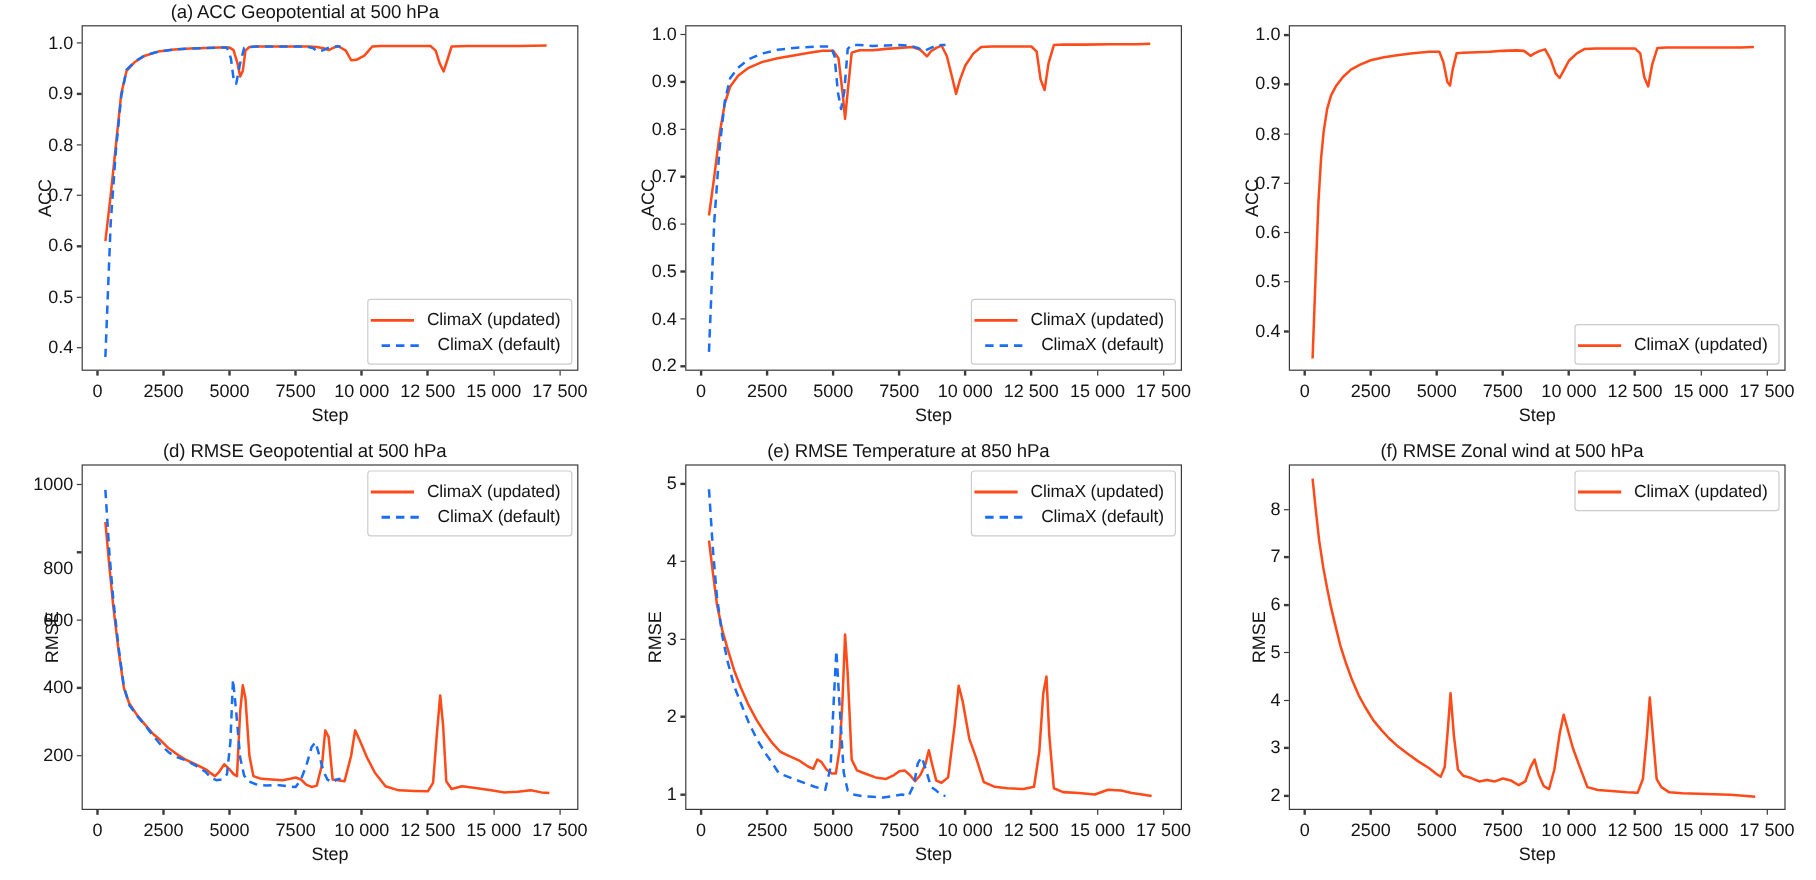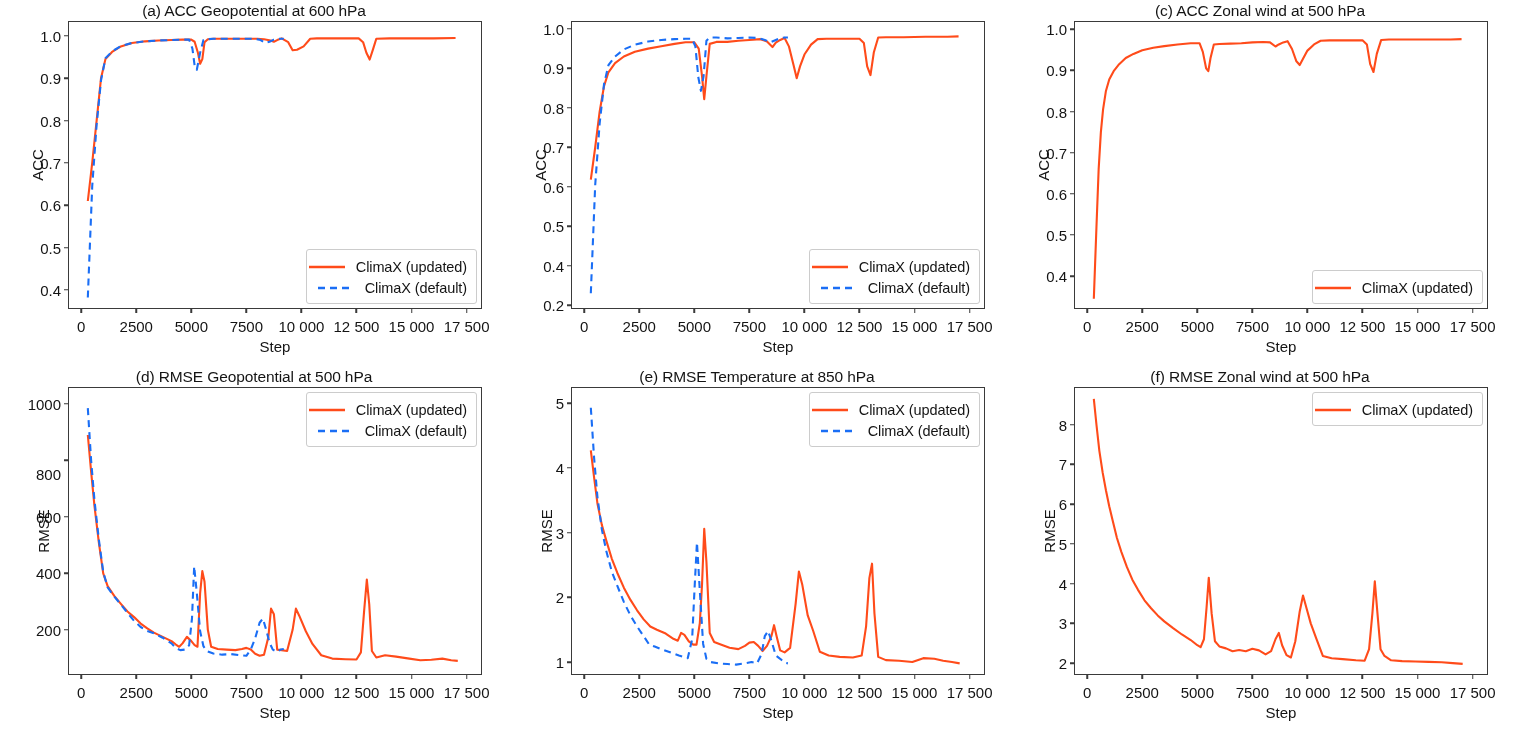--- a/index.html
+++ b/index.html
@@ -142,21 +142,21 @@
     color: #141414;
     white-space: nowrap;
     letter-spacing: -0.1px;
   }
 </style>
 </head>
 <body>
 
 <div id="figure">
     <div class="panel" style="left: 2px; top: 2px;">
-      <div class="panel-title">(a) ACC Geopotential at 600 hPa</div>
+      <div class="panel-title">(a) ACC Geopotential at 500 hPa</div>
       <div class="plot-wrap">
         <div class="plot-frame"></div>
         <svg class="plot-svg" viewBox="0 0 414 288">
           <path d="M19.82 180.00 L24.22 141.88 L28.63 99.53 L33.03 57.18 L37.44 38.12 L44.04 30.92 L52.85 25.41 L63.86 22.02 L77.07 20.33 L90.29 19.48 L103.50 19.06 L114.51 18.64 L123.32 18.64 L126.62 20.75 L129.93 31.76 L132.13 42.78 L134.33 38.12 L136.53 21.18 L139.84 18.21 L145.34 17.79 L156.35 17.79 L167.36 17.79 L178.37 17.79 L189.38 17.79 L195.99 18.21 L202.60 19.48 L205.90 20.75 L209.20 19.06 L213.61 17.36 L220.21 21.18 L224.62 29.22 L229.02 28.80 L235.63 25.41 L242.23 17.79 L248.84 17.36 L259.85 17.36 L277.47 17.36 L290.68 17.36 L295.09 21.18 L298.39 31.76 L301.69 38.54 L304.99 28.38 L308.30 17.79 L321.51 17.36 L343.53 17.36 L365.55 17.36 L387.57 16.94" fill="none" stroke="#FF4B1A" stroke-width="2.1" stroke-linejoin="round" stroke-linecap="butt"></path>
           <path d="M19.82 276.56 L24.22 165.18 L28.63 103.76 L33.03 59.29 L37.44 37.27 L44.04 30.49 L52.85 24.99 L63.86 22.02 L77.07 20.33 L90.29 19.48 L103.50 19.06 L114.51 18.64 L121.12 18.64 L124.42 27.53 L126.62 44.47 L128.82 48.71 L132.13 31.76 L135.43 19.06 L138.73 18.21 L145.34 17.79 L156.35 17.79 L167.36 17.79 L178.37 17.79 L187.18 17.79 L192.69 19.06 L197.09 22.02 L201.49 20.75 L205.90 18.64 L209.20 17.79 L212.51 17.79 L215.81 17.79" fill="none" stroke="#1A6EF5" stroke-width="2.1" stroke-linejoin="round" stroke-linecap="butt" stroke-dasharray="7,5"></path>
         </svg>
         <div class="ytick-label" style="top: 268.941px;">0.4</div>
         <div class="ytick-mark" style="top: 268.941px;"></div>
         <div class="ytick-label" style="top: 226.588px;">0.5</div>
         <div class="ytick-mark" style="top: 226.588px;"></div>
@@ -263,21 +263,20 @@
               <svg width="38" height="12" viewBox="0 0 38 12">
                 <line x1="1" y1="6" x2="37" y2="6" stroke="#1A6EF5" stroke-width="2.4" stroke-dasharray="7,5"></line>
               </svg>
             </span>
             <span class="legend-text">ClimaX (default)</span>
           </div>
         </div>
       </div>
     </div>
     <div class="panel" style="left: 1008px; top: 2px;">
-      <div class="panel-title">(c) ACC Zonal wind at 500 hPa</div>
       <div class="plot-wrap">
         <div class="plot-frame"></div>
         <svg class="plot-svg" viewBox="0 0 414 288">
           <path d="M19.82 277.71 L22.46 205.71 L24.66 148.11 L26.87 111.09 L29.07 88.46 L31.93 69.94 L35.23 58.42 L39.64 50.19 L45.14 43.20 L51.75 37.03 L59.46 32.91 L68.27 29.21 L79.28 26.74 L90.29 25.10 L103.50 23.45 L116.71 22.22 L125.52 22.22 L128.82 30.86 L132.13 47.31 L134.33 50.19 L136.53 37.03 L139.84 23.45 L145.34 23.04 L156.35 22.63 L167.36 22.22 L178.37 21.39 L189.38 20.98 L195.99 21.39 L201.49 25.51 L204.80 23.45 L209.20 21.39 L213.61 20.16 L218.01 27.98 L222.41 40.32 L225.72 44.02 L229.02 37.85 L233.43 29.62 L240.03 23.45 L246.64 19.75 L255.45 19.34 L273.06 19.34 L288.48 19.34 L292.88 23.45 L296.19 43.20 L299.49 51.02 L302.79 32.91 L307.20 18.93 L314.90 18.51 L332.52 18.51 L354.54 18.51 L376.56 18.51 L387.57 18.10" fill="none" stroke="#FF4B1A" stroke-width="2.1" stroke-linejoin="round" stroke-linecap="butt"></path>
         </svg>
         <div class="ytick-label" style="top: 255.086px;">0.4</div>
         <div class="ytick-mark" style="top: 255.086px;"></div>
         <div class="ytick-label" style="top: 213.943px;">0.5</div>
         <div class="ytick-mark" style="top: 213.943px;"></div>
         <div class="ytick-label" style="top: 172.8px;">0.6</div>

